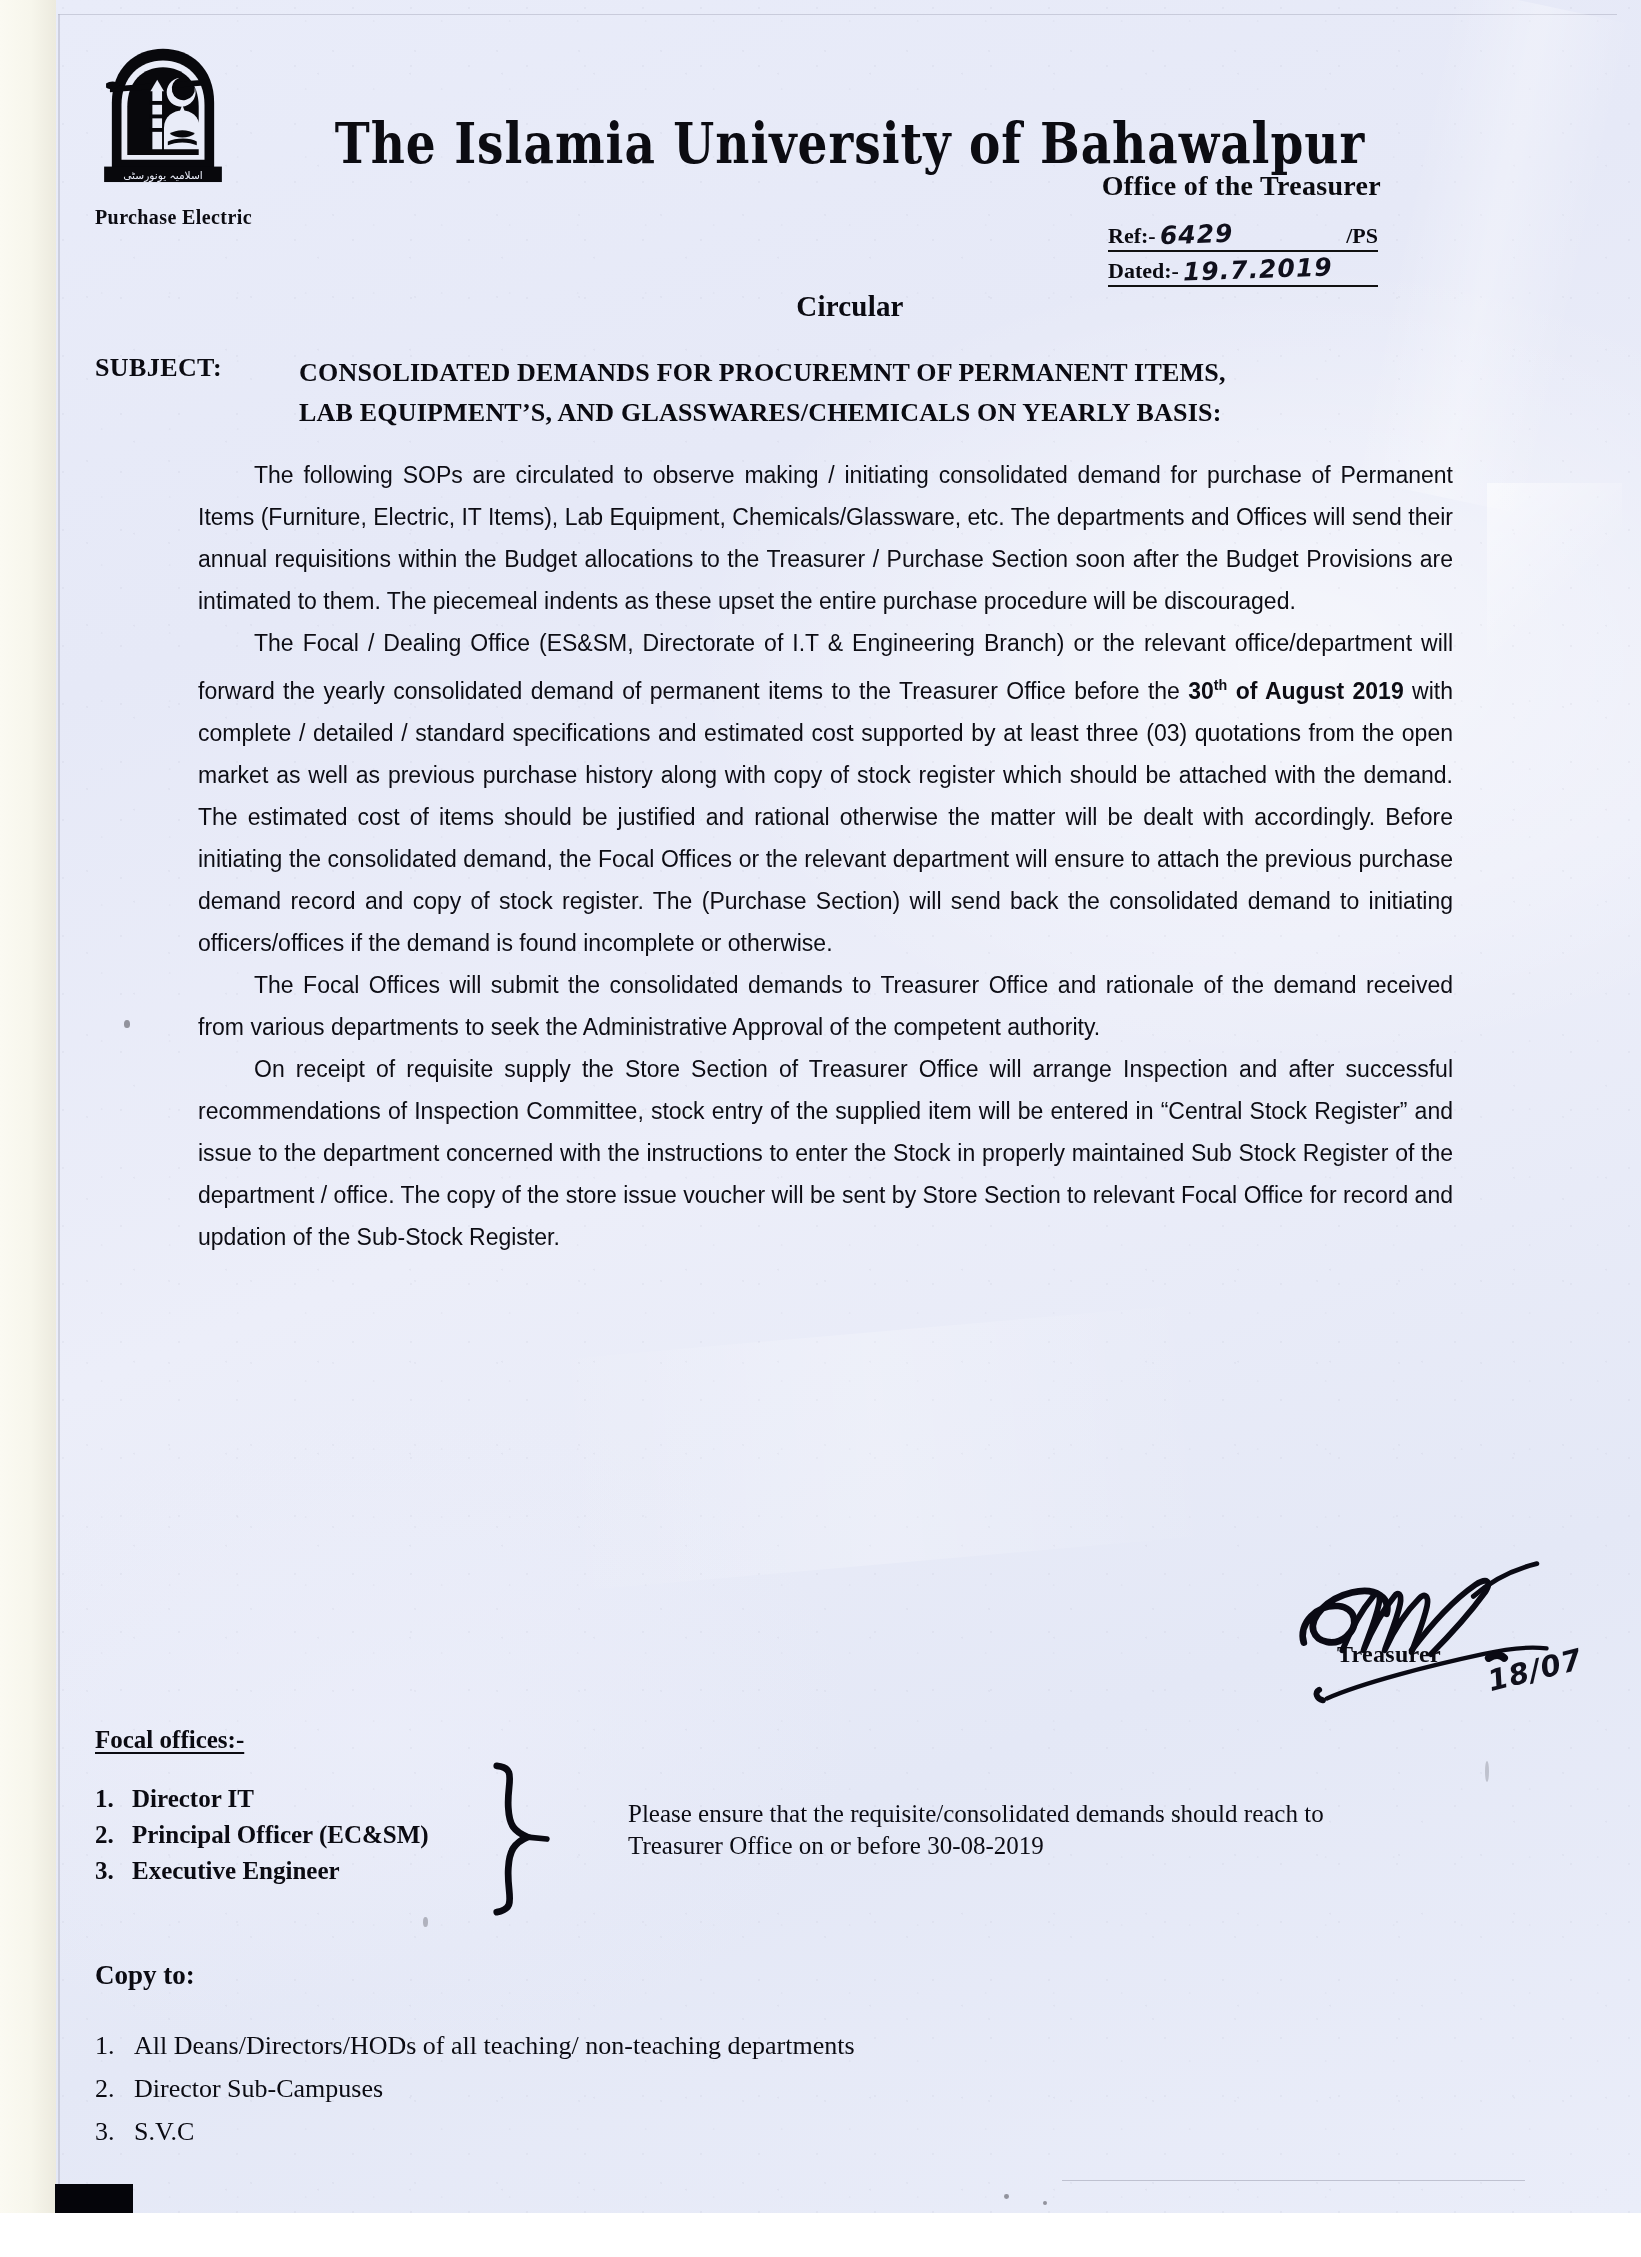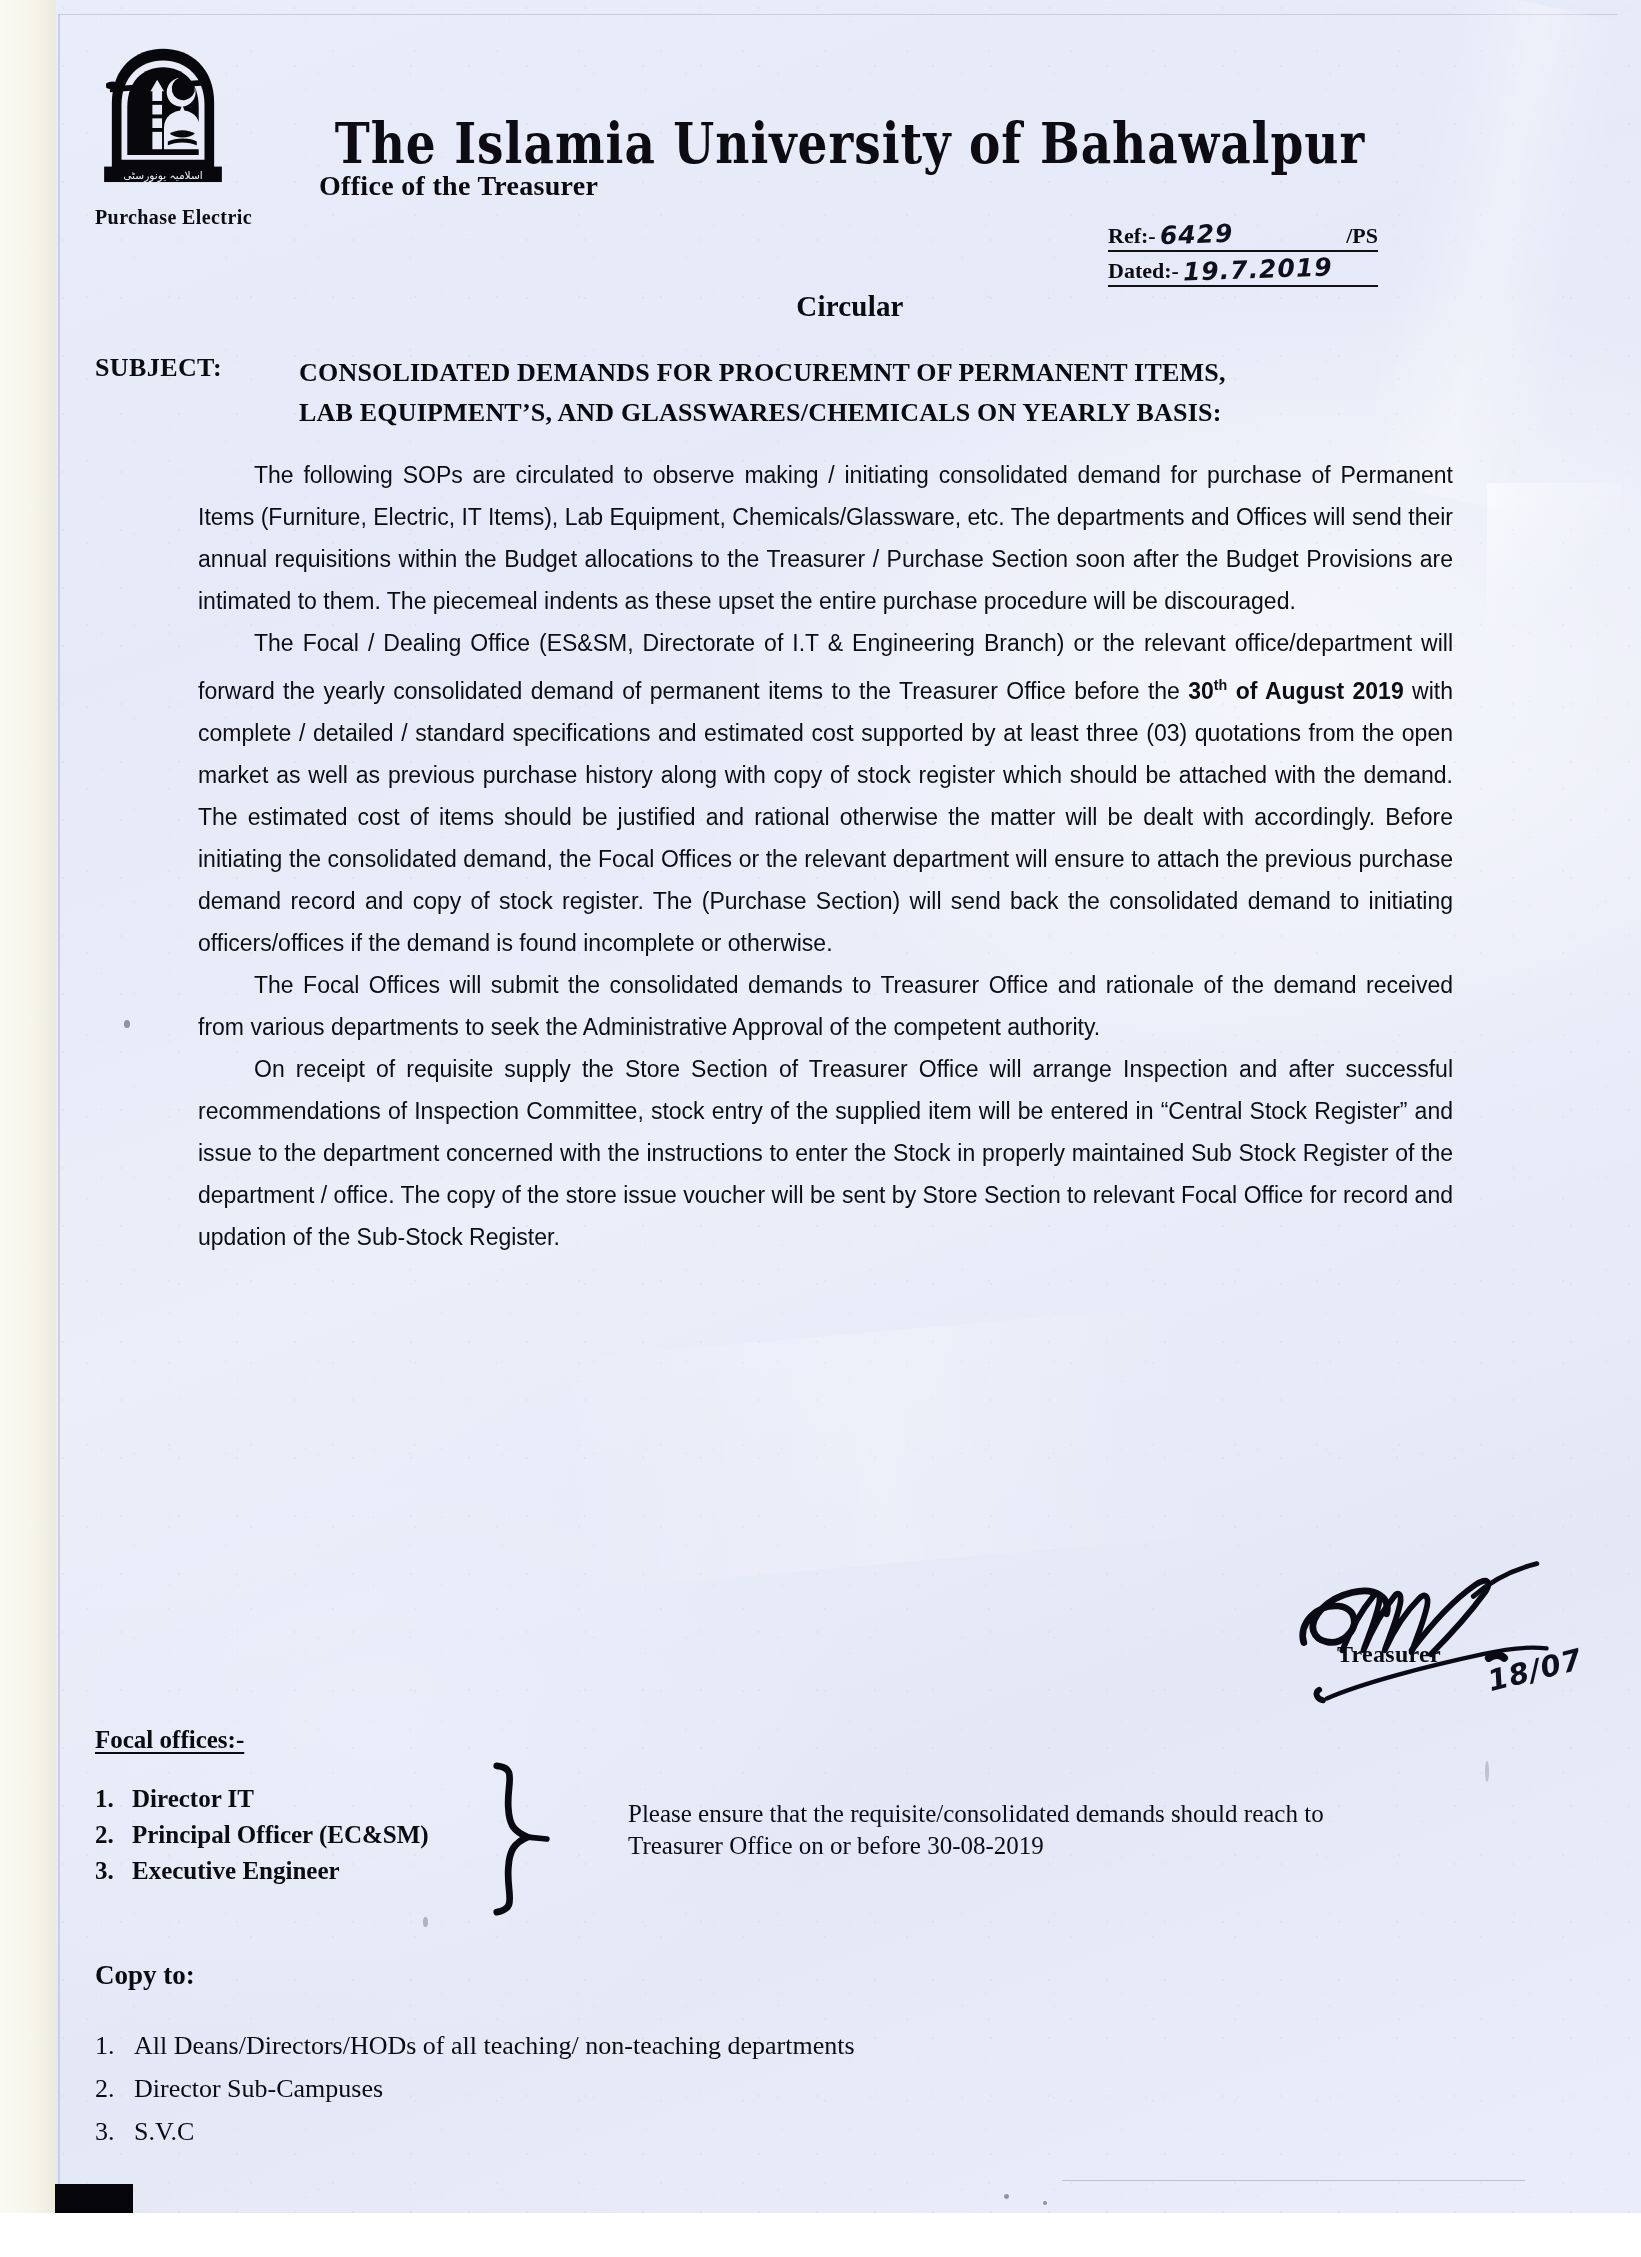--- a/index.html
+++ b/index.html
@@ -89,21 +89,21 @@
     letter-spacing: 1px;
     color: #0c0c12;
     transform: scaleY(1.18);
     transform-origin: center top;
     white-space: nowrap;
   }
   .office-line {
     position: absolute;
     left: 319px; top: 170px;
     width: 1062px;
-    text-align: left;
+    text-align: right;
     font-family: "Liberation Serif", serif;
     font-weight: 700;
     font-size: 28px;
     color: #0b0b10;
     letter-spacing: 0.3px;
   }
   .purchase-section {
     position: absolute;
     left: 95px; top: 206px;
     font-family: "Liberation Serif", serif;

